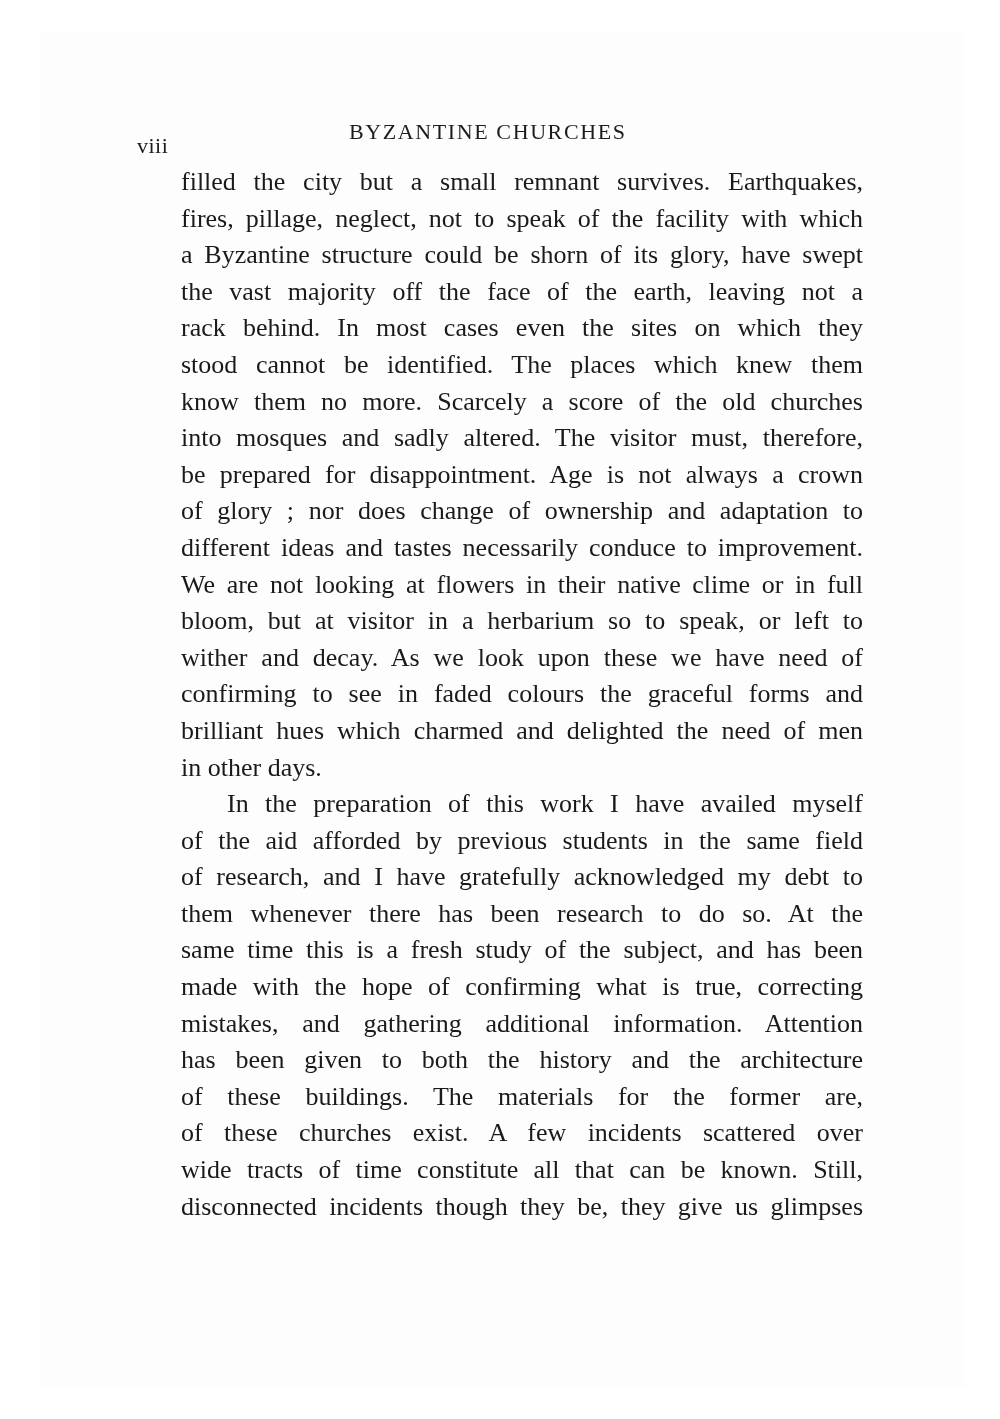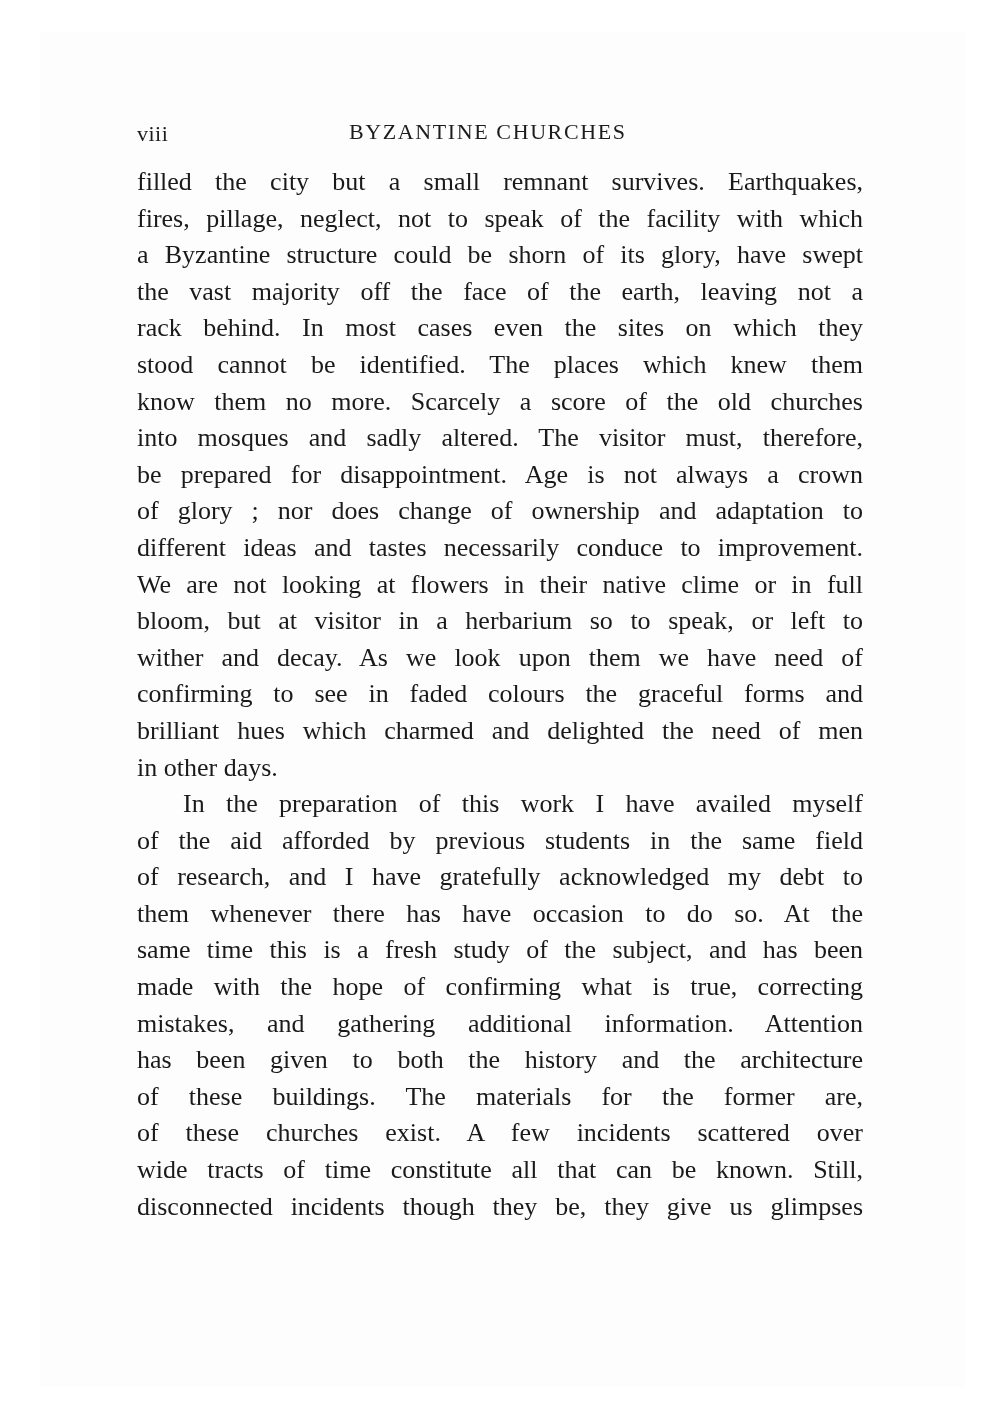--- a/index.html
+++ b/index.html
@@ -26,21 +26,21 @@
     left: 137px;
     top: 117px;
     width: 726px;
     height: 34px;
     font-family: "Liberation Serif", "DejaVu Serif", serif;
     color: #1c1c1c;
   }
   .page-number {
     position: absolute;
     left: 0;
-    top: 4px;
+    top: 16px;
     font-size: 22px;
     letter-spacing: 0.5px;
     text-align: center;
   }
   .running-title {
     position: absolute;
     left: 212px;
     top: 2px;
     font-size: 22px;
     letter-spacing: 1.6px;
@@ -54,20 +54,21 @@
     font-size: 26px;
     color: #1a1a1a;
   }
   .line {
     display: block;
     height: 36.6px;
     line-height: 36.6px;
     white-space: nowrap;
     text-align: justify;
     text-align-last: justify;
+    margin-left: 44px;
   }
   .line.last {
     text-align-last: left;
   }
   .line.indent {
     padding-left: 46px;
   }
 </style>
 </head>
 <body>
@@ -87,30 +88,30 @@
     <span class="line">the vast majority off the face of the earth, leaving not a</span>
     <span class="line">rack behind.  In most cases even the sites on which they</span>
     <span class="line">stood cannot be identified.  The places which knew them</span>
     <span class="line">know them no more.  Scarcely a score of the old churches</span>
     <span class="line">into mosques and sadly altered.  The visitor must, therefore,</span>
     <span class="line">be prepared for disappointment.  Age is not always a crown</span>
     <span class="line">of glory ; nor does change of ownership and adaptation to</span>
     <span class="line">different ideas and tastes necessarily conduce to improvement.</span>
     <span class="line">We are not looking at flowers in their native clime or in full</span>
     <span class="line">bloom, but at visitor in a herbarium so to speak, or left to</span>
-    <span class="line">wither and decay.  As we look upon them we have need of</span>
+    <span class="line">wither and decay.  As we look upon these we have need of</span>
     <span class="line">confirming to see in faded colours the graceful forms and</span>
     <span class="line">brilliant hues which charmed and delighted the need of men</span>
     <span class="line last">in other days.</span>
   </div>
   <div>
     <span class="line indent">In the preparation of this work I have availed myself</span>
     <span class="line">of the aid afforded by previous students in the same field</span>
     <span class="line">of research, and I have gratefully acknowledged my debt to</span>
-    <span class="line">them whenever there has have occasion to do so.  At the</span>
+    <span class="line">them whenever there has been research to do so.  At the</span>
     <span class="line">same time this is a fresh study of the subject, and has been</span>
     <span class="line">made with the hope of confirming what is true, correcting</span>
     <span class="line">mistakes, and gathering additional information.  Attention</span>
     <span class="line">has been given to both the history and the architecture</span>
     <span class="line">of these buildings.  The materials for the former are,</span>
     <span class="line">of these churches exist.  A few incidents scattered over</span>
     <span class="line">wide tracts of time constitute all that can be known.  Still,</span>
     <span class="line">disconnected incidents though they be, they give us glimpses</span>
   </div>
 </div>

